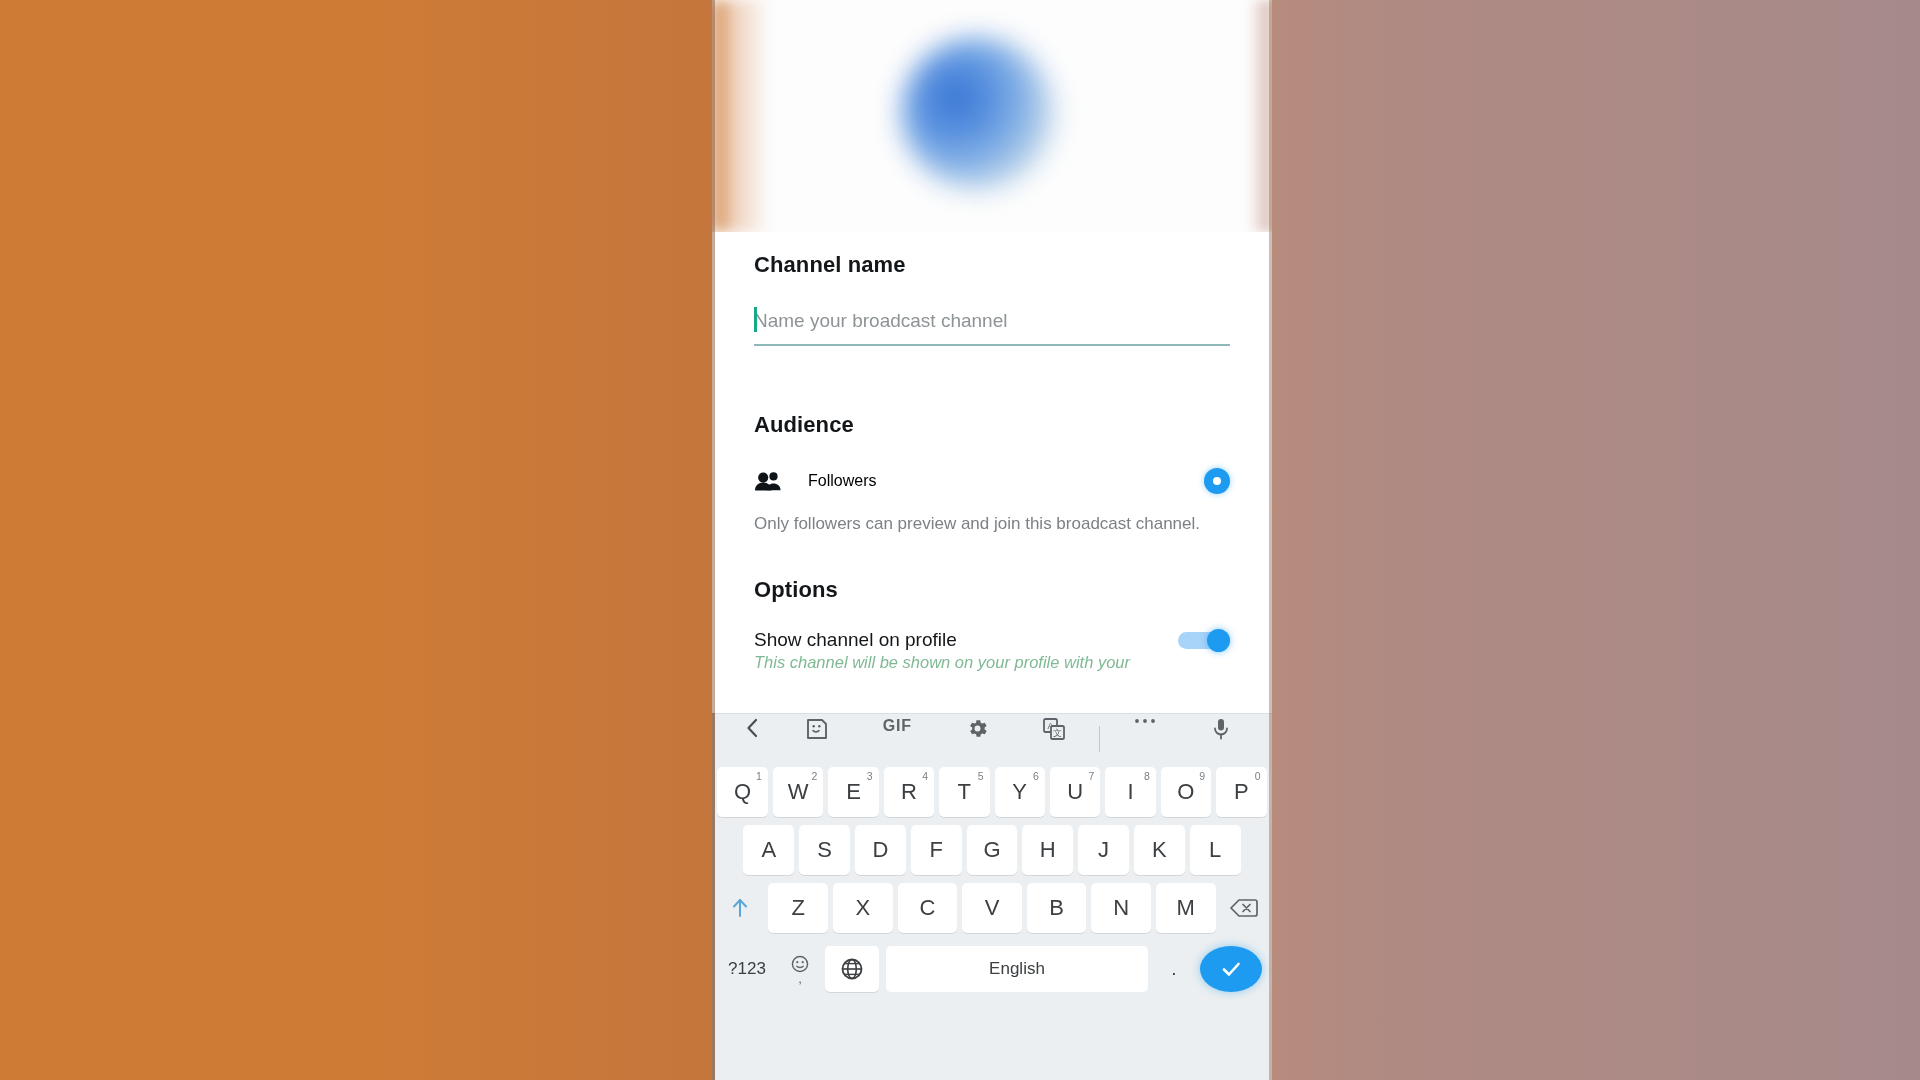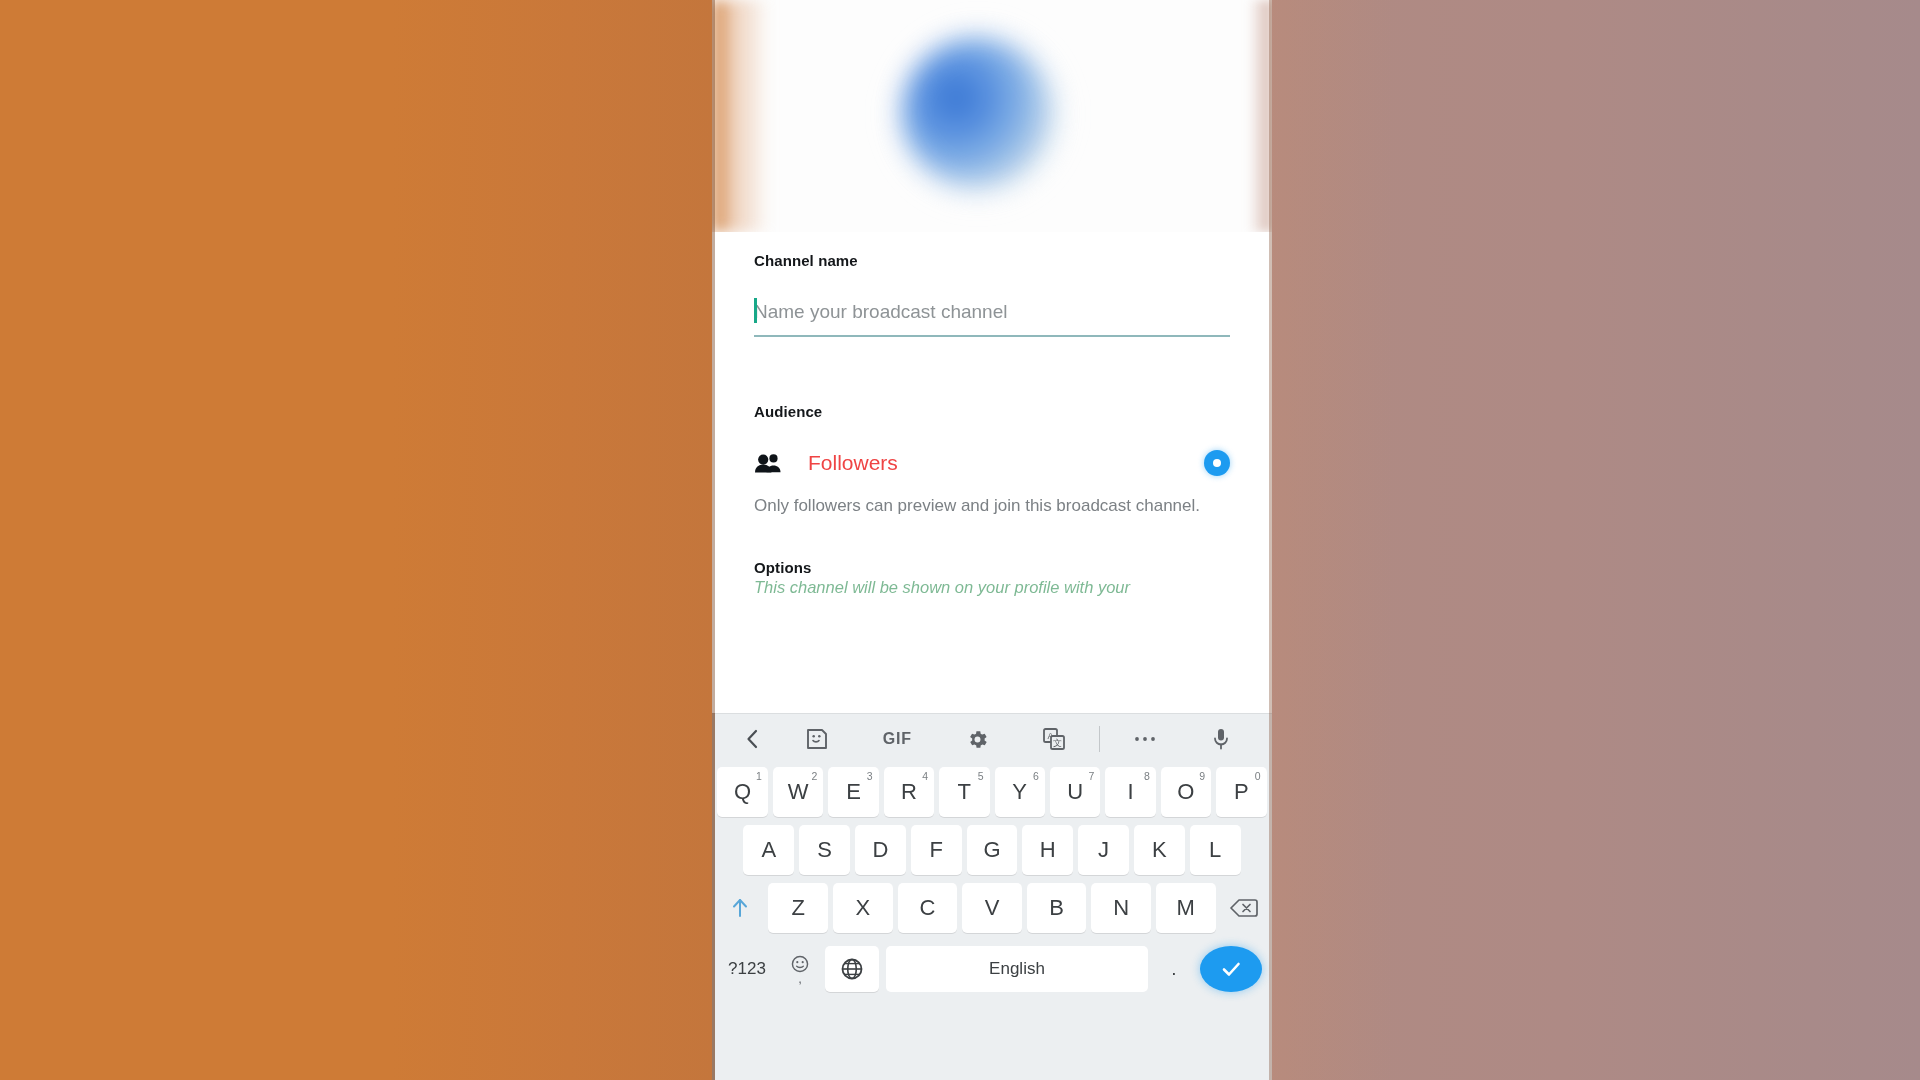--- a/index.html
+++ b/index.html
@@ -100,21 +100,21 @@
 
   
   .form {
     position: absolute;
     left: 0; top: 232px;
     width: 560px;
     padding: 0 0 0 0;
     background: #ffffff;
   }
   .sec-title {
-    font-size: 15px;
+    font-size: 22px;
     font-weight: bold;
     color: #14171a;
     letter-spacing: .1px;
     margin: 0;
   }
   .row-pad { padding-left: 42px; padding-right: 42px; }
 
   .channel-name-label { margin-top: 20px; }
 
   .name-field-wrap {
@@ -148,22 +148,22 @@
   .audience-label { margin-top: 66px; }
 
   .aud-row {
     margin-top: 28px;
     display: flex;
     align-items: center;
   }
   .aud-icon { width: 30px; height: 30px; flex: 0 0 30px; display:flex; align-items:center; justify-content:center; }
   .aud-text {
     margin-left: 24px;
-    font-size: 21px;
-    color: #ef4444;
+    font-size: 16px;
+    color: #000000;
     flex: 1 1 auto;
   }
   .radio {
     width: 26px; height: 26px;
     border-radius: 50%;
     background: #1d9bf0;
     position: relative;
     flex: 0 0 26px;
     box-shadow: 0 0 6px rgba(29,155,240,.45);
   }
@@ -237,21 +237,21 @@
   .kb-toolbar {
     height: 52px;
     display: flex;
     align-items: center;
     padding: 0 14px;
     background: #eceff1;
   }
   .kb-tool {
     flex: 1 1 auto;
     display: flex;
-    align-items: center;
+    align-items: flex-start;
     justify-content: center;
     height: 44px;
     color: #5f6368;
   }
   .kb-tool.first { flex: 0 0 52px; }
   .kb-divider {
     flex: 0 0 1px;
     width: 1px; height: 26px;
     background: #c3c7ca;
     margin: 0 6px;
@@ -379,20 +379,27 @@
             </svg>
           </span>
           <span class="aud-text">Followers</span>
           <span class="radio"></span>
         </div>
 
         <div class="aud-help">Only followers can preview and join this broadcast channel.</div>
 
         <div class="sec-title options-label">Options</div>
 
+        <div class="opt-row">
+          <span class="opt-text">Show channel on profile</span>
+          <span class="toggle">
+            <span class="toggle-track"></span>
+            <span class="toggle-knob"></span>
+          </span>
+        </div>
 
         <div class="opt-help">This channel will be shown on your profile with your</div>
       </div>
     </div>
 
     <div id="keyboard">
       <div class="kb-topline"></div>
       <div class="kb-leftstrip"></div>
 
       <div class="kb-toolbar">

